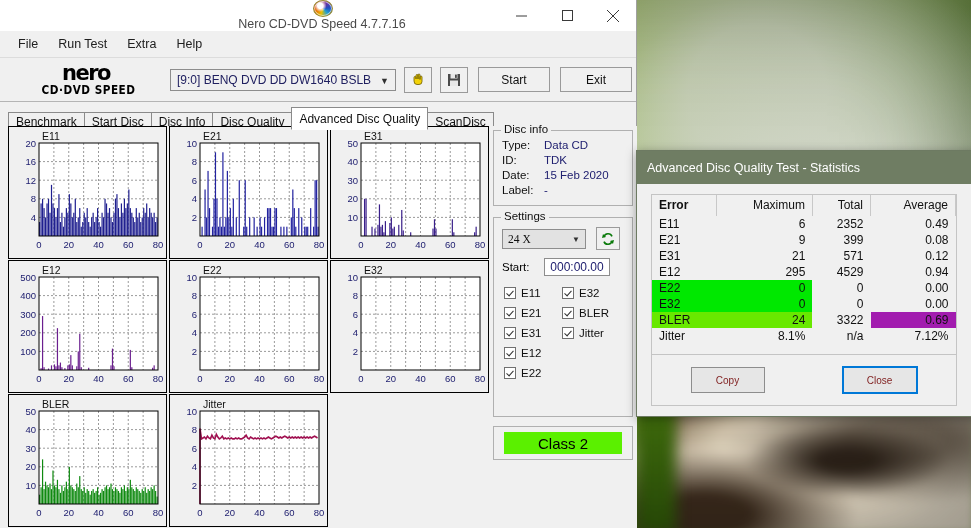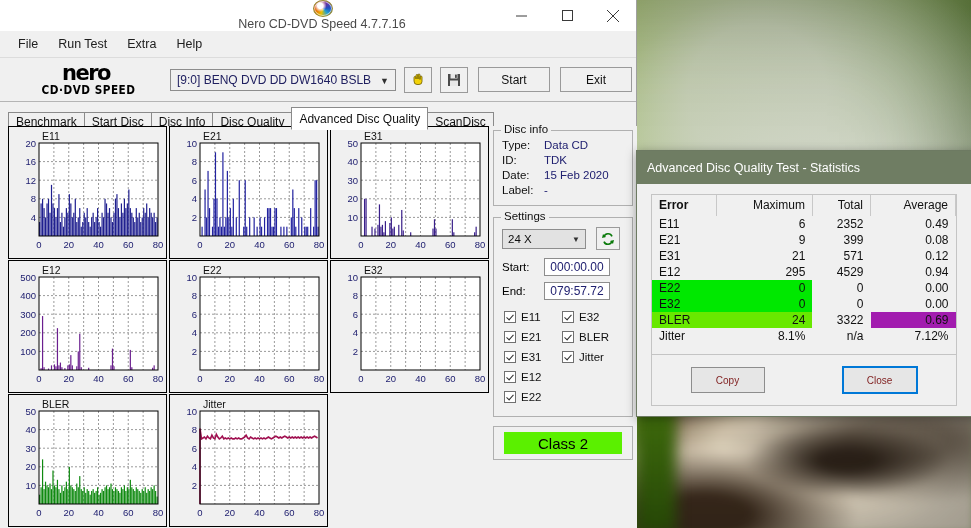--- a/index.html
+++ b/index.html
@@ -86,21 +86,21 @@
 
   
   .grp{position:absolute;border:1px solid #b0b0b0;box-sizing:border-box;background:#f0f0f0;}
   .grp-lbl{position:absolute;top:-8px;left:7px;background:#f0f0f0;padding:0 3px;
     font-size:11.5px;color:#101010;}
   .kv{display:flex;font-size:11.5px;line-height:15px;}
   .kv .k{width:42px;color:#101010;}
   .kv .v{color:#202070;}
   .sel{width:84px;height:20px;border:1px solid #8d8d8d;background:#e2e2e2;
     font-size:11.5px;display:flex;align-items:center;padding-left:5px;box-sizing:border-box;
-    position:relative;color:#101010;}
+    position:relative;color:#101010;font-family:Liberation Serif, serif;}
   .sel .arrow{position:absolute;right:5px;top:5px;font-size:8px;color:#303030;}
   .refresh-btn{width:22px;height:21px;border:1px solid #9a9a9a;background:#f0f0f0;
     display:flex;align-items:center;justify-content:center;}
   .fld{width:66px;height:18px;border:1px solid #8d8d8d;background:#fff;font-size:12px;
     display:flex;align-items:center;justify-content:center;color:#202070;box-sizing:border-box;}
   .cb-row{display:flex;align-items:center;font-size:11.5px;color:#101010;height:20px;}
   .cb{width:12px;height:12px;border:1px solid #707070;background:#fff;margin-right:5px;
     position:relative;box-sizing:border-box;}
   .cb::after{content:"";position:absolute;left:3px;top:1px;width:3px;height:6px;
     border:solid #303030;border-width:0 1.6px 1.6px 0;transform:rotate(42deg);}
@@ -750,24 +750,20 @@
             <path d="M11 9 A4.2 4.2 0 0 1 3 9.6" fill="none" stroke="#0a7a0a" stroke-width="1.6"></path>
             <polygon points="2,2 5,5 1,6" fill="#0a7a0a"></polygon>
             <polygon points="12,12 9,9 13,8" fill="#0a7a0a"></polygon>
           </svg>
         </div>
       </div>
       <div style="display:flex;align-items:center;padding:8px 0 0 8px;">
         <span style="width:42px;font-size:11.5px;">Start:</span>
         <div class="fld">000:00.00</div>
       </div>
-      <div style="display:flex;align-items:center;padding:6px 0 0 8px;">
-        <span style="width:42px;font-size:11.5px;">End:</span>
-        <div class="fld">079:57.72</div>
-      </div>
       <div style="display:flex;padding:7px 0 0 10px;">
         <div style="width:58px;">
           <div class="cb-row">
               <span class="cb"></span>
               <span>E11</span>
             </div>
           <div class="cb-row">
               <span class="cb"></span>
               <span>E21</span>
             </div>

